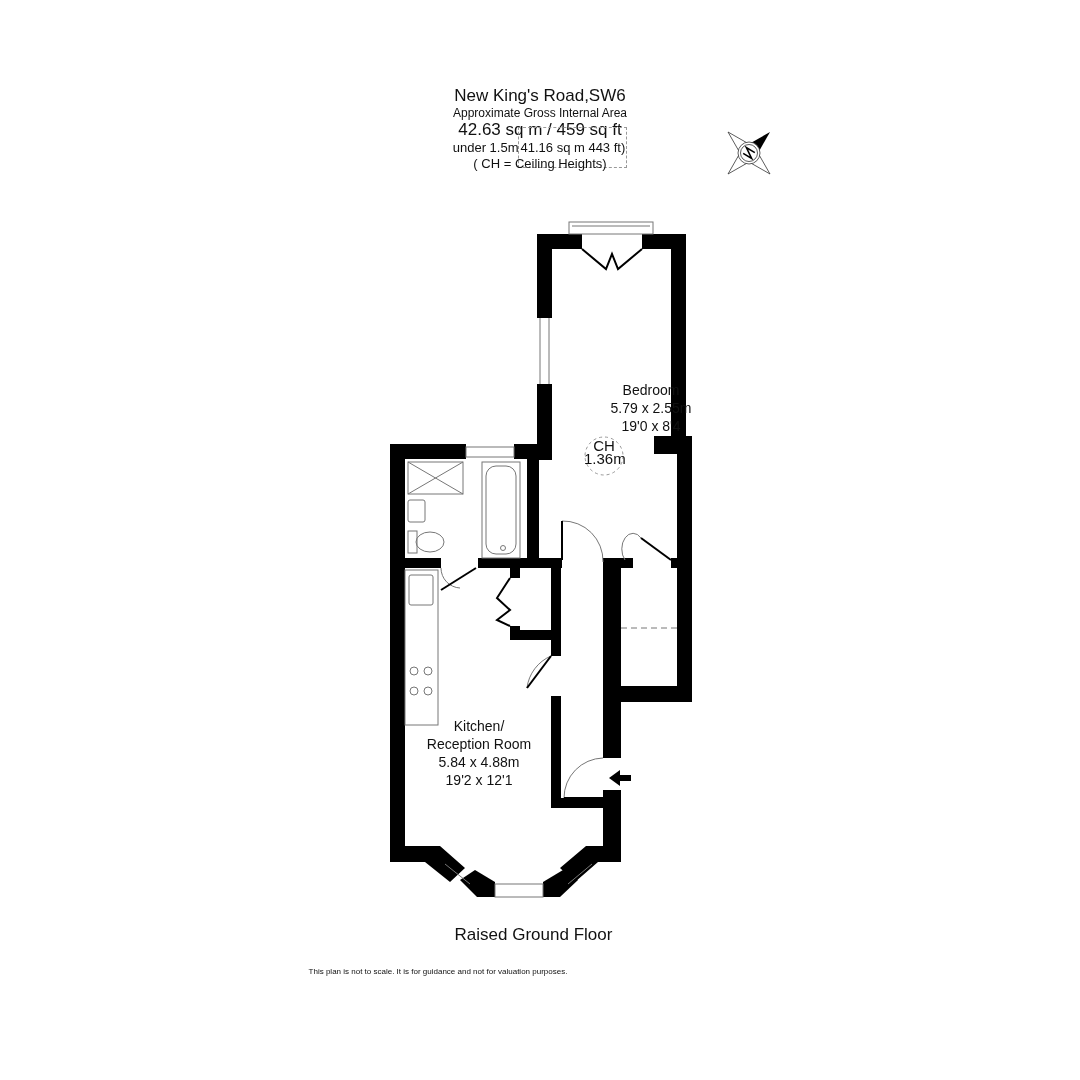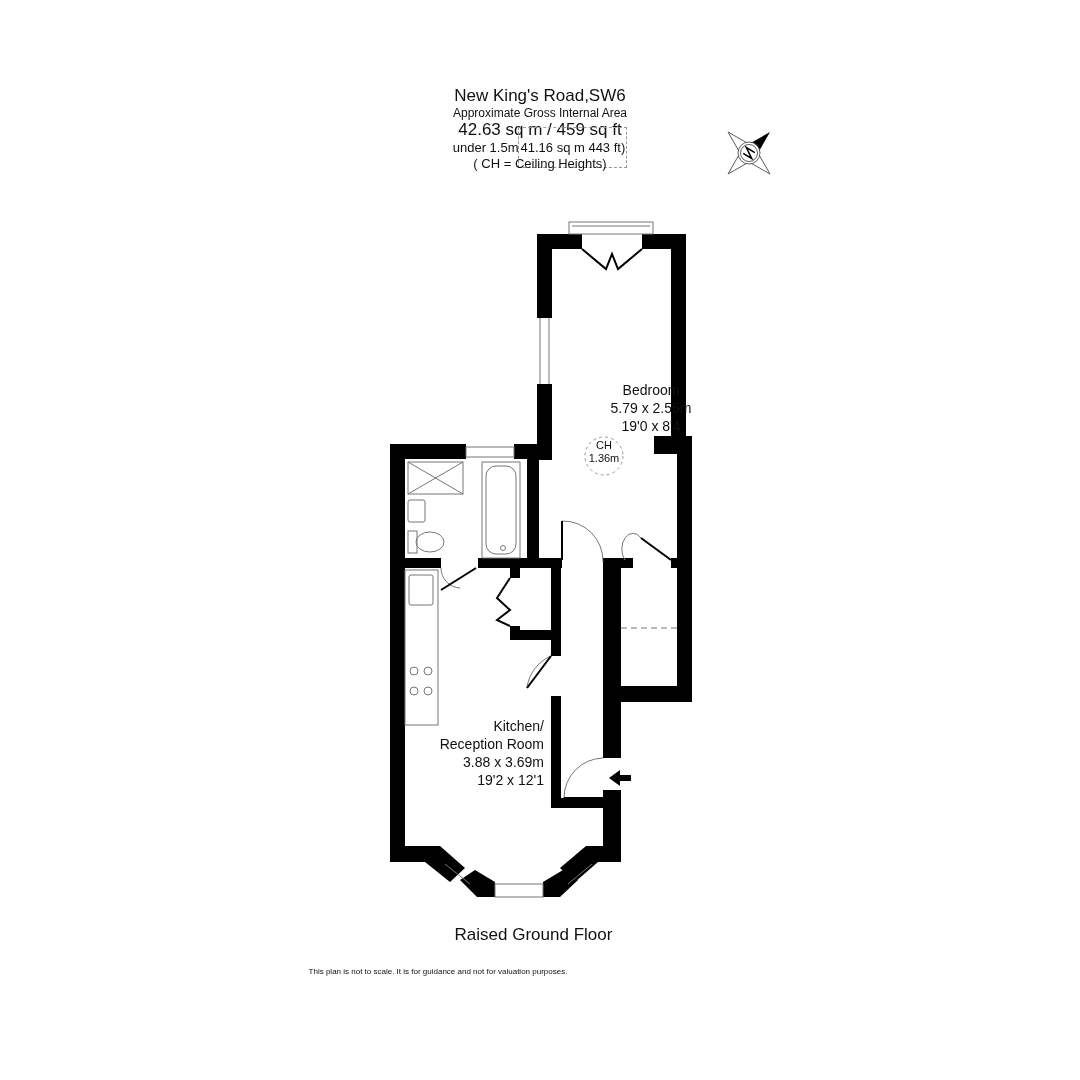--- a/index.html
+++ b/index.html
@@ -6,21 +6,21 @@
   body { width: 1080px; height: 1080px; position: relative; overflow: hidden; font-family: "Liberation Sans", sans-serif; color: #111; }
   .header { position: absolute; left: 0; width: 1080px; top: 86px; text-align: center; }
   .h-title { font-size: 17px; line-height: 20px; }
   .h-sub { font-size: 12px; line-height: 14px; }
   .h-area { font-size: 17px; line-height: 20px; }
   .h-line { font-size: 13px; line-height: 16px; }
   .dash-box { border: 1px dashed #999; padding: 12px 1px; }
   .compass { position: absolute; left: 726px; top: 130px; width: 46px; height: 46px; }
   .plan { position: absolute; left: 0; top: 0; width: 1080px; height: 1080px; }
   .room-label { position: absolute; text-align: center; font-size: 14px; line-height: 18px; }
-  .ch-label { position: absolute; text-align: center; font-size: 11px; line-height: 13px; width: 40px; }
+  .ch-label { position: absolute; text-align: center; font-size: 15px; line-height: 13px; width: 40px; }
   .floor-name { position: absolute; left: 0; width: 1067px; top: 925px; text-align: center; font-size: 17px; }
   .footer { position: absolute; left: 0; width: 876px; top: 966px; text-align: center; font-size: 8px; line-height: 11px; }
 </style>
 </head>
 <body>
 
 <div class="header">
   <div class="h-title">New King's Road,SW6</div>
   <div class="h-sub">Approximate Gross Internal Area</div>
   <div class="h-area">42.63 sq m / 459 sq ft</div>
@@ -131,23 +131,23 @@
 
 <div class="room-label" style="left:552px; top:381px; width:110px;margin-left:44px;">
   <div>Bedroom</div>
   <div>5.79 x 2.55m</div>
   <div>19'0 x 8'4</div>
 </div>
 <div class="ch-label" style="left:584px; top:439px;">
   <div>CH</div>
   <div>1.36m</div>
 </div>
-<div class="room-label" style="left:414px; top:717px; width:130px;text-align:right;">
+<div class="room-label" style="left:414px; top:717px; width:130px;">
   <div>Kitchen/</div>
   <div>Reception Room</div>
-  <div>3.88 x 3.69m</div>
+  <div>5.84 x 4.88m</div>
   <div>19'2 x 12'1</div>
 </div>
 
 <div class="floor-name">Raised Ground Floor</div>
 <div class="footer">
   <div>This plan is not to scale. It is for guidance and not for valuation purposes.</div>
 </div>
 
 </body></html>

